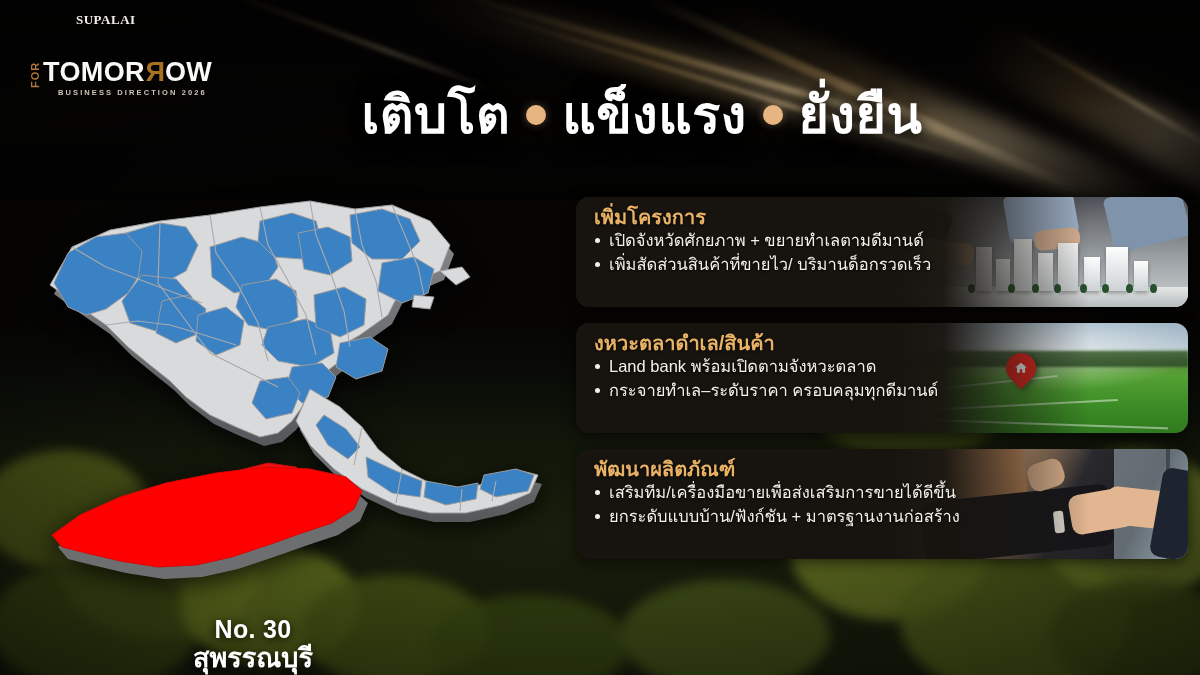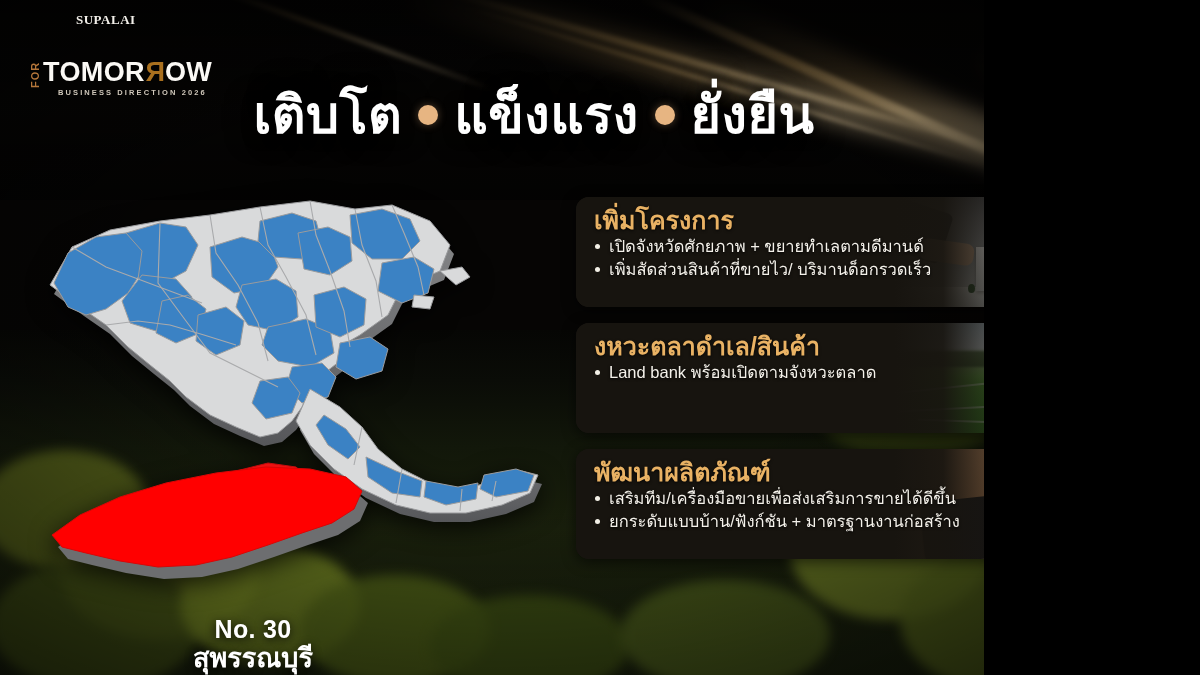--- a/index.html
+++ b/index.html
@@ -3,21 +3,21 @@
 <meta charset="utf-8">
 <title>Supalai Driven For Tomorrow</title>
 <style>
   html,body{margin:0;padding:0;background:#000;}
   body{
     font-family:"Liberation Sans","DejaVu Sans",sans-serif;
     -webkit-font-smoothing:antialiased;
   }
   .slide{
     position:relative;
-    width:984px;height:675px;
+    width:1200px;height:675px;
     overflow:hidden;
     background:#050403;
   }
 
   
   .bg-base{position:absolute;inset:0;background:#060504;}
 
   
   .bg-photo{
     position:absolute;left:0;right:0;top:330px;bottom:0;
@@ -116,21 +116,21 @@
   }
   .card-thumb{
     position:absolute;right:0;top:0;width:330px;height:110px;
   }
   .card-scrim{
     position:absolute;inset:0;
     background:linear-gradient(90deg,#17140f 0%,#17140f 52%,rgba(23,20,15,.97) 60%,rgba(23,20,15,.55) 70%,rgba(23,20,15,0) 84%);
   }
   .card-body{position:absolute;left:18px;top:9px;right:150px;}
   .card-title{
-    font-size:25px;font-weight:700;line-height:1.12;
+    font-size:20px;font-weight:700;line-height:1.12;
     color:#e9b264;
     text-shadow:0 1px 3px rgba(0,0,0,.85);
     margin-bottom:1px;
   }
   .bullets{margin:0;padding:0;list-style:none;}
   .bullets li{
     position:relative;padding-left:15px;
     font-size:16.5px;line-height:1.42;color:#f4f1ea;
     white-space:nowrap;
     text-shadow:0 1px 3px rgba(0,0,0,.9);
@@ -354,20 +354,21 @@
           <svg class="house" viewBox="0 0 24 24">
             <path d="M12 3 L22 11 h-3 v9 h-5 v-6 h-4 v6 H5 v-9 H2 Z" fill="#fff"></path>
           </svg>
         </div>
       </div>
       <div class="card-scrim"></div>
       <div class="card-body nosel">
         <div class="card-title">งหวะตลาดําเล/สินค้า</div>
         <ul class="bullets">
           <li>Land bank พร้อมเปิดตามจังหวะตลาด</li>
+          <li>กระจายทําเล–ระดับราคา ครอบคลุมทุกดีมานด์</li>
         </ul>
       </div>
     </div>
 
     <div class="card">
       <div class="card-thumb th-shake">
         <div class="win" style="right:0;top:0;width:74px;height:110px;"></div>
         <div class="win" style="right:18px;top:0;width:4px;height:110px;background:rgba(40,46,50,.55);"></div>
         <div class="suit-tan" style="left:60px;top:-10px;width:110px;height:120px;transform:rotate(-6deg);"></div>
         <div class="suit-dark" style="left:64px;top:44px;width:190px;height:62px;transform:rotate(-6deg);"></div>

